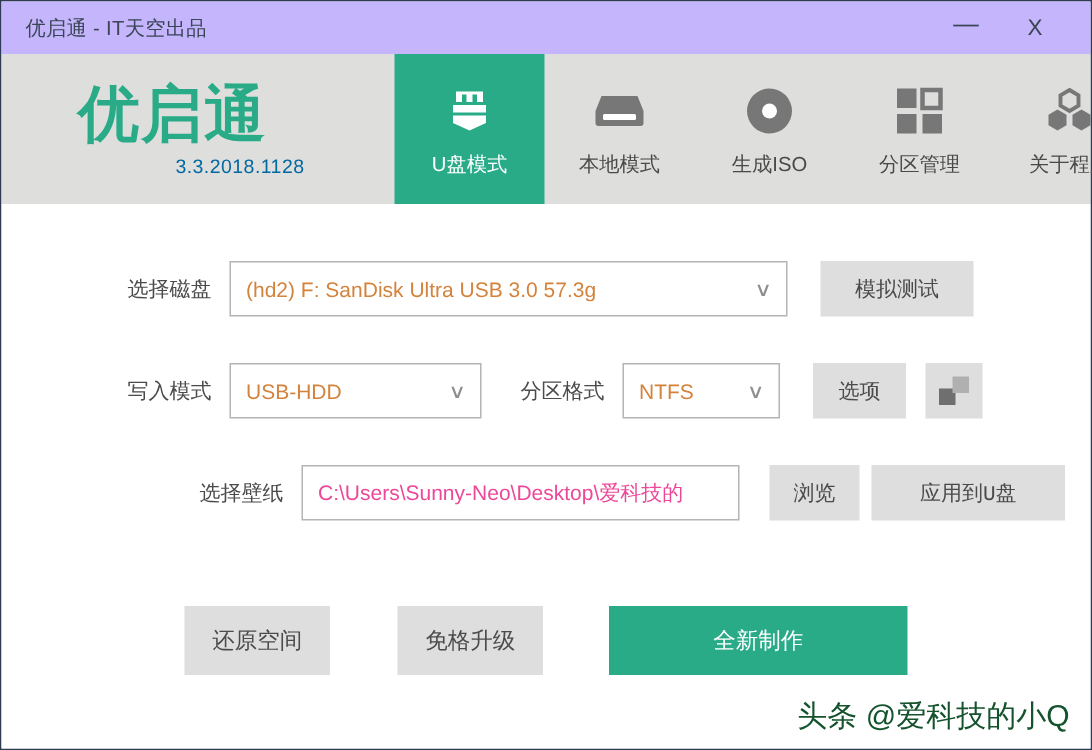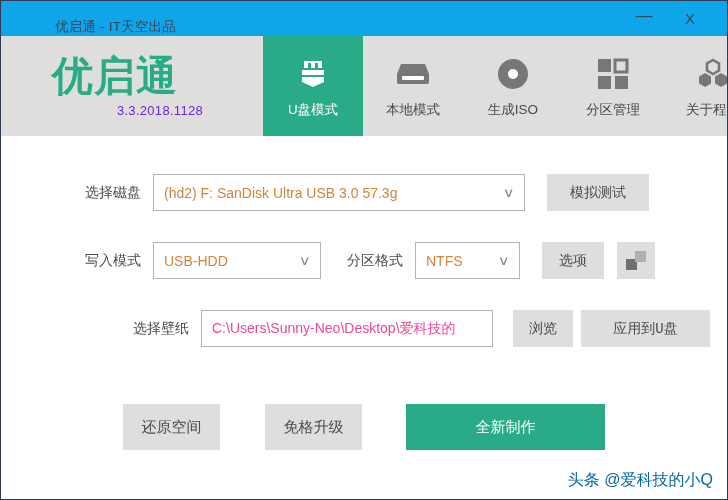--- a/index.html
+++ b/index.html
@@ -21,25 +21,24 @@
     border: 1px solid #2f3b52;
     background: #ffffff;
     display: flex;
     flex-direction: column;
   }
 
   
   .titlebar {
     height: 35px;
     flex: 0 0 35px;
-    background: #0ea5e9;
-    display: flex;
-    align-items: flex-end;
-    position: relative;
-    padding-left: 38px;
+    background: #c4b5fd;
+    display: flex;
+    align-items: center;
+    position: relative;
   }
   .title-text {
     margin-left: 16px;
     font-size: 13.5px;
     color: #3a4556;
     letter-spacing: 0.2px;
     white-space: nowrap;
   }
   .win-controls {
     position: absolute;
@@ -86,21 +85,21 @@
     font-size: 41px;
     font-weight: bold;
     color: #2aab88;
     line-height: 1;
     letter-spacing: 1px;
     font-family: "DejaVu Sans", "Liberation Sans", sans-serif;
   }
   .brand-version {
     margin-top: 6px;
     font-size: 13px;
-    color: #6d28d9;
+    color: #0369a1;
     align-self: flex-end;
     margin-right: 26px;
     letter-spacing: 0.3px;
   }
   .nav {
     flex: 1 1 auto;
     display: flex;
     align-items: stretch;
     padding-left: 34px;
   }
@@ -240,22 +239,22 @@
     margin-left: 44px;
     background: #29ab88;
     color: #ffffff;
   }
 
   
   .watermark {
     position: absolute;
     right: 14px;
     bottom: 8px;
-    font-size: 16px;
-    color: #0369a1;
+    font-size: 20px;
+    color: #14532d;
     white-space: nowrap;
     user-select: none;
     margin-top: 36px;
   }
 </style>
 </head>
 <body>
 
 <div class="window">
 

